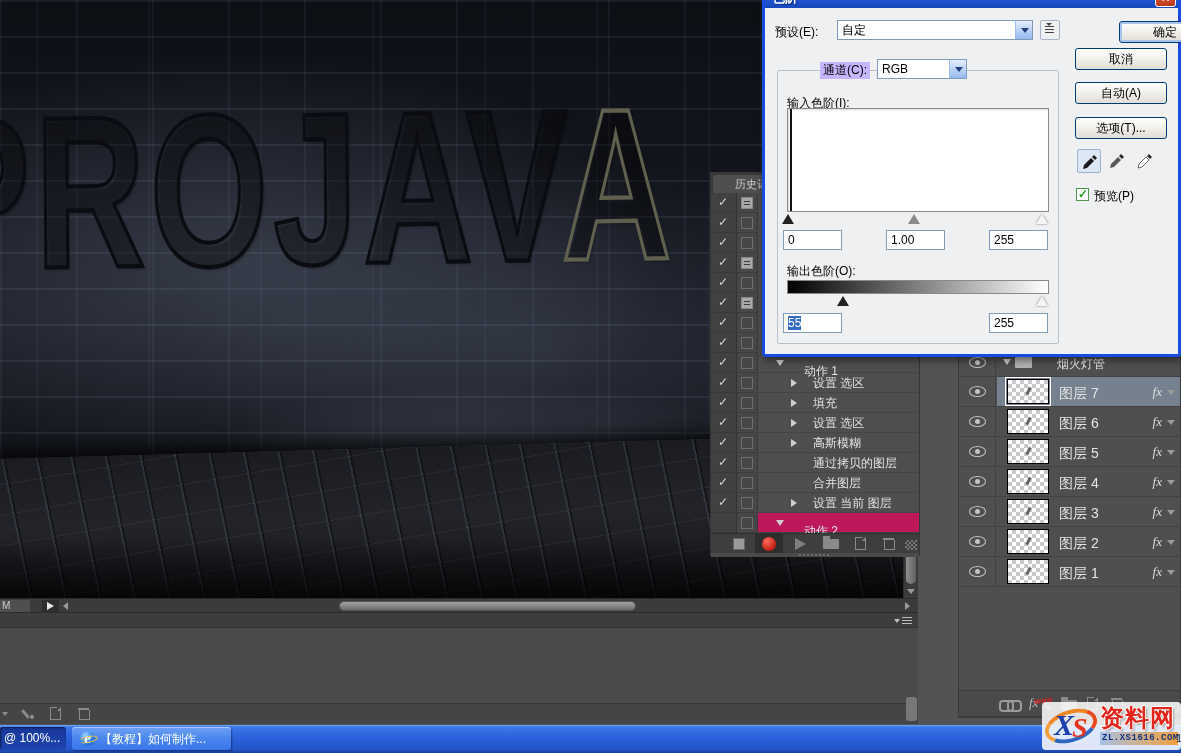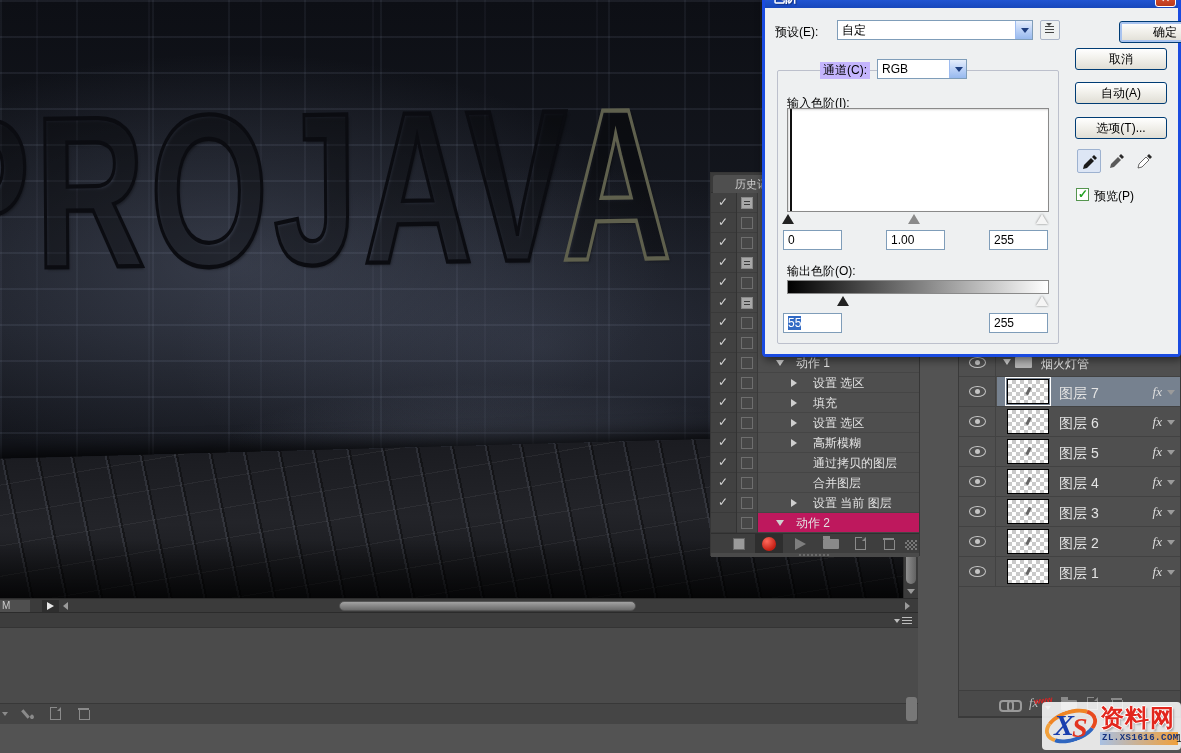--- a/index.html
+++ b/index.html
@@ -97,21 +97,21 @@
   .lfx{position:absolute;right:18px;top:7px;font-size:13px;color:#dedede;font-style:italic;font-family:"Liberation Serif",serif;}
   .lfx-car{position:absolute;right:5px;top:13px;border-top:5px solid #9b9b9b;border-left:4px solid transparent;border-right:4px solid transparent;}
   .llock{position:absolute;right:14px;top:9px;width:10px;height:12px;}
   .llock::before{content:"";position:absolute;left:1px;top:0;width:8px;height:6px;border:2px solid #c9c9c9;border-bottom:none;border-radius:4px 4px 0 0;}
   .llock::after{content:"";position:absolute;left:0;top:5px;width:10px;height:7px;background:#c9c9c9;border-radius:1px;}
   .lgroup{position:absolute;left:0;top:0;width:221px;height:28px;border-bottom:1px solid #424242;}
   .tri-down{display:inline-block;width:0;height:0;border-top:6px solid #cfcfcf;border-left:4px solid transparent;border-right:4px solid transparent;}
   .tri-right{display:inline-block;width:0;height:0;border-left:6px solid #cfcfcf;border-top:4px solid transparent;border-bottom:4px solid transparent;}
   .gfolder{position:absolute;left:56px;top:8px;width:17px;height:11px;background:#b3b3b3;border-radius:1px;}
   .gfolder::before{content:"";position:absolute;left:0;top:-3px;width:7px;height:3px;background:#b3b3b3;border-radius:1px 1px 0 0;}
-  .gname{position:absolute;left:82px;top:7px;font-size:12px;color:#e4e4e4;text-align:right;}
+  .gname{position:absolute;left:98px;top:7px;font-size:12px;color:#e4e4e4;text-align:right;}
   .lfooter{position:absolute;left:958px;top:690px;width:223px;height:27px;background:#4a4a4a;border:1px solid #3a3a3a;border-top:1px solid #3e3e3e;}
   .chain{position:absolute;left:40px;top:9px;width:20px;height:9px;}
   .chain::before,.chain::after{content:"";position:absolute;top:0;width:11px;height:8px;border:2px solid #9a9a9a;border-radius:4px;}
   .chain::before{left:0;} .chain::after{left:8px;}
   .ffx{position:absolute;left:70px;top:4px;font-size:13px;font-style:italic;color:#bdbdbd;font-family:"Liberation Serif",serif;}
   .ffx-car{position:absolute;left:86px;top:15px;border-top:4px solid #9a9a9a;border-left:3px solid transparent;border-right:3px solid transparent;}
   .fic{position:absolute;top:6px;color:#9a9a9a;}
 
   
   .actions{position:absolute;left:710px;top:172px;width:210px;height:384px;background:#4e4e4e;border:1px solid #363636;}
@@ -123,21 +123,21 @@
   .acell{position:absolute;left:0;width:100%;height:20px;border-bottom:1px solid rgba(0,0,0,.12);}
   .chk::before{content:"✓";position:absolute;left:7px;top:2px;font-size:12px;color:#d2d2d2;}
   .tbox{position:absolute;left:4px;top:4px;width:12px;height:12px;border:1px solid #6e6e6e;}
   .tbox.filled{background:#a8a8a8;border-color:#888;}
   .tbox.filled::before{content:"";position:absolute;left:2px;top:3px;width:6px;height:1px;background:#3c3c3c;box-shadow:0 3px 0 #3c3c3c;}
   .anames{position:absolute;left:47px;top:180px;width:161px;}
   .arow{position:relative;width:100%;height:20px;border-bottom:1px solid #454545;color:#e2e2e2;font-size:12px;line-height:20px;}
   .arow .tri-right{position:absolute;left:33px;top:6px;border-left-color:#cfcfcf;}
   .arow .tri-down{position:absolute;left:18px;top:7px;border-top-color:#cfcfcf;}
   .arow .albl{position:absolute;left:55px;top:0;white-space:nowrap;}
-  .arow .albl.hdr{left:38px;}
+  .arow .albl.hdr{left:46px;margin-top:8px;}
   .arow.sel{background:#be185d;}
   .afooter{position:absolute;left:0;top:360px;width:208px;height:20px;background:#3e3e3e;border-top:1px solid #2f2f2f;}
   .af-stop{position:absolute;left:22px;top:4px;width:12px;height:12px;background:#9a9a9a;border:1px solid #666;}
   .af-reccell{position:absolute;left:44px;top:0;width:28px;height:20px;background:#2e2e2e;}
   .af-rec{position:absolute;left:7px;top:3px;width:14px;height:14px;border-radius:50%;
     background:radial-gradient(circle at 35% 30%,#ff6a5c,#c51f14 70%);}
   .af-play{position:absolute;left:84px;top:4px;border-left:11px solid #7e7e7e;border-top:6px solid transparent;border-bottom:6px solid transparent;}
   .af-folder{position:absolute;left:112px;top:5px;width:16px;height:10px;background:#8a8a8a;border-radius:1px;}
   .af-folder::before{content:"";position:absolute;left:0;top:-3px;width:7px;height:3px;background:#8a8a8a;}
   .af-page{position:absolute;left:144px;top:3px;}
@@ -546,20 +546,24 @@
 
       <span class="lbl" style="left:22px;top:255px;">输出色阶(O):</span>
       <div class="gradbar" style="left:22px;top:272px;width:262px;"></div>
       <span class="tri-up" style="left:72px;top:288px;"></span>
       <span class="tri-up white" style="left:271px;top:288px;"></span>
       <div class="numbox" style="left:18px;top:305px;"><span class="selx">55</span></div>
       <div class="numbox" style="left:224px;top:305px;">255</div>
     </div>
   </div>
 
+  <div class="taskbar">
+    <div class="tbtn pressed">@ 100%...</div>
+    <div class="tbtn normal"><span class="ie-icon">e</span><span>【教程】如何制作...</span></div>
+  </div>
 
   <div class="wm">
     <span class="wm-frag">www</span>
     <div class="wm-bg"></div>
     <div class="wm-logo">
       <span class="wm-ellipse"></span>
       <span class="wm-x">X</span>
       <span class="wm-s">S</span>
     </div>
     <span class="wm-name">资料网</span>

